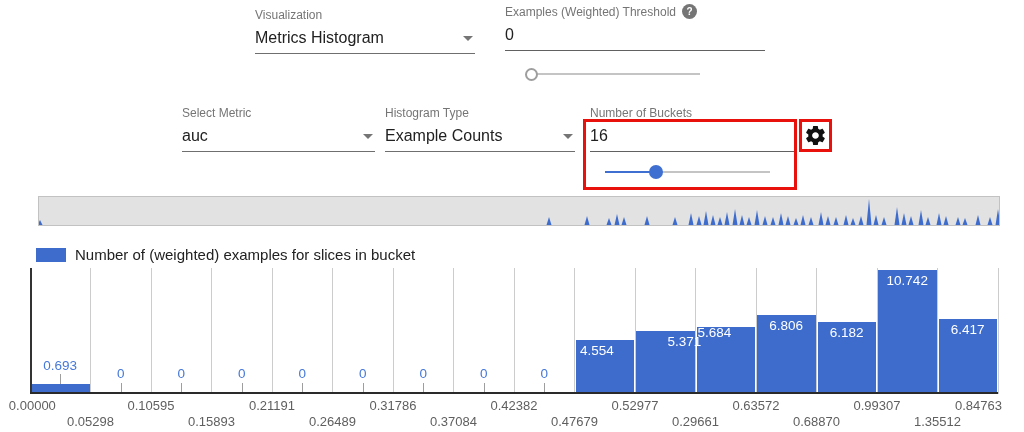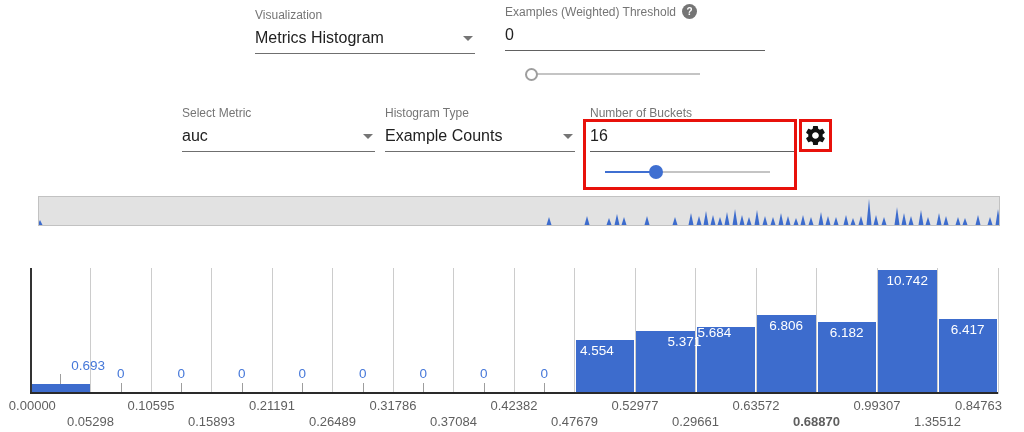--- a/index.html
+++ b/index.html
@@ -159,26 +159,30 @@
         <polygon points="897.5,28 900,16 902.5,28" fill="#3d6ccd"></polygon>
         <polygon points="904.5,28 907,19 909.5,28" fill="#3d6ccd"></polygon>
         <polygon points="916.5,28 919,20 921.5,28" fill="#3d6ccd"></polygon>
         <polygon points="923.5,28 926,21 928.5,28" fill="#3d6ccd"></polygon>
         <polygon points="936.5,28 939,18 941.5,28" fill="#3d6ccd"></polygon>
         <polygon points="948.5,28 951,20 953.5,28" fill="#3d6ccd"></polygon>
         <polygon points="956.5,28 959,12 961.5,28" fill="#3d6ccd"></polygon>
       </svg>
   </div>
 
+  <div id="legend">
+    <span class="swatch" id="legend-swatch" style="background: rgb(61, 108, 205);"></span>
+    <span class="ltext">Number of (weighted) examples for slices in bucket</span>
+  </div>
 
   <div id="chart">
     <div id="plot">
         <div class="bar" style="left: 1px; width: 58.5px; height: 7.88367px; background: rgb(61, 108, 205);"></div>
         <div class="stem" style="left: 30.25px; height: 17.8837px;"></div>
-        <div class="vlabel-out" style="left: 0.25px; width: 60px; bottom: 20.8837px; padding-left: 28px;">0.693</div>
+        <div class="vlabel-out" style="left: 0.25px; width: 60px; bottom: 20.8837px;">0.693</div>
         <div class="stem" style="left: 90.75px; height: 9px;"></div>
         <div class="vlabel-out" style="left: 70.75px; width: 40px; bottom: 13px;">0</div>
         <div class="stem" style="left: 151.25px; height: 9px;"></div>
         <div class="vlabel-out" style="left: 131.25px; width: 40px; bottom: 13px;">0</div>
         <div class="stem" style="left: 211.75px; height: 9px;"></div>
         <div class="vlabel-out" style="left: 191.75px; width: 40px; bottom: 13px;">0</div>
         <div class="stem" style="left: 272.25px; height: 9px;"></div>
         <div class="vlabel-out" style="left: 252.25px; width: 40px; bottom: 13px;">0</div>
         <div class="stem" style="left: 332.75px; height: 9px;"></div>
         <div class="vlabel-out" style="left: 312.75px; width: 40px; bottom: 13px;">0</div>
@@ -227,19 +231,19 @@
       <div class="xlabel" style="top: 146px; left: 181.5px; transform: translateX(-50%);">0.15893</div>
       <div class="xlabel" style="top: 130px; left: 242px; transform: translateX(-50%);">0.21191</div>
       <div class="xlabel" style="top: 146px; left: 302.5px; transform: translateX(-50%);">0.26489</div>
       <div class="xlabel" style="top: 130px; left: 363px; transform: translateX(-50%);">0.31786</div>
       <div class="xlabel" style="top: 146px; left: 423.5px; transform: translateX(-50%);">0.37084</div>
       <div class="xlabel" style="top: 130px; left: 484px; transform: translateX(-50%);">0.42382</div>
       <div class="xlabel" style="top: 146px; left: 544.5px; transform: translateX(-50%);">0.47679</div>
       <div class="xlabel" style="top: 130px; left: 605px; transform: translateX(-50%);">0.52977</div>
       <div class="xlabel" style="top: 146px; left: 665.5px; transform: translateX(-50%);">0.29661</div>
       <div class="xlabel" style="top: 130px; left: 726px; transform: translateX(-50%);">0.63572</div>
-      <div class="xlabel" style="top: 146px; left: 786.5px; transform: translateX(-50%); font-weight: bold;">0.68870</div>
+      <div class="xlabel" style="top: 146px; left: 786.5px; transform: translateX(-50%);">0.68870</div>
       <div class="xlabel" style="top: 130px; left: 847px; transform: translateX(-50%);">0.99307</div>
       <div class="xlabel" style="top: 146px; left: 907.5px; transform: translateX(-50%);">1.35512</div>
       <div class="xlabel" style="top: 130px; right: -4px;">0.84763</div>
     </div>
 
 </div>
 
 </body></html>

